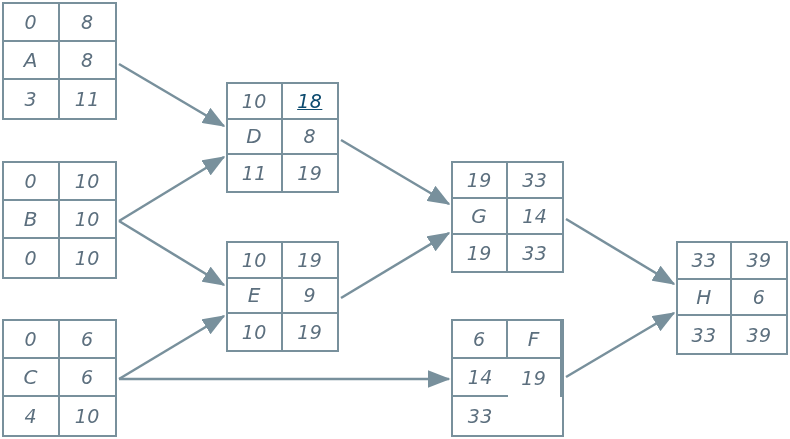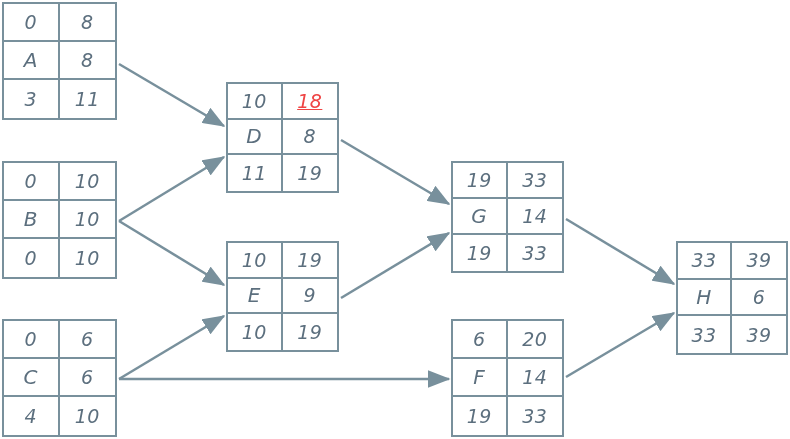--- a/index.html
+++ b/index.html
@@ -96,21 +96,21 @@
       <div class="node" style="left: 2px; top: 319px; width: 115px; height: 118px; border-color: rgb(120, 144, 156);">
         <div class="cell " style="border-color: rgb(120, 144, 156); color: rgb(92, 111, 126);">0</div>
         <div class="cell col-right" style="border-color: rgb(120, 144, 156); color: rgb(92, 111, 126);">6</div>
         <div class="cell label" style="border-color: rgb(120, 144, 156); color: rgb(92, 111, 126);">C</div>
         <div class="cell col-right" style="border-color: rgb(120, 144, 156); color: rgb(92, 111, 126);">6</div>
         <div class="cell row-bottom" style="border-color: rgb(120, 144, 156); color: rgb(92, 111, 126);">4</div>
         <div class="cell col-right row-bottom" style="border-color: rgb(120, 144, 156); color: rgb(92, 111, 126);">10</div>
       </div>
       <div class="node" style="left: 226px; top: 82px; width: 113px; height: 111px; border-color: rgb(120, 144, 156);">
         <div class="cell " style="border-color: rgb(120, 144, 156); color: rgb(92, 111, 126);">10</div>
-        <div class="cell col-right" style="border-color: rgb(120, 144, 156); color: #ef4444; text-decoration: underline;">18</div>
+        <div class="cell col-right" style="border-color: rgb(120, 144, 156); color: #0c4a6e; text-decoration: underline;">18</div>
         <div class="cell label" style="border-color: rgb(120, 144, 156); color: rgb(92, 111, 126);">D</div>
         <div class="cell col-right" style="border-color: rgb(120, 144, 156); color: rgb(92, 111, 126);">8</div>
         <div class="cell row-bottom" style="border-color: rgb(120, 144, 156); color: rgb(92, 111, 126);">11</div>
         <div class="cell col-right row-bottom" style="border-color: rgb(120, 144, 156); color: rgb(92, 111, 126);">19</div>
       </div>
       <div class="node" style="left: 226px; top: 241px; width: 113px; height: 111px; border-color: rgb(120, 144, 156);">
         <div class="cell " style="border-color: rgb(120, 144, 156); color: rgb(92, 111, 126);">10</div>
         <div class="cell col-right" style="border-color: rgb(120, 144, 156); color: rgb(92, 111, 126);">19</div>
         <div class="cell label" style="border-color: rgb(120, 144, 156); color: rgb(92, 111, 126);">E</div>
         <div class="cell col-right" style="border-color: rgb(120, 144, 156); color: rgb(92, 111, 126);">9</div>
@@ -120,21 +120,20 @@
       <div class="node" style="left: 451px; top: 161px; width: 113px; height: 112px; border-color: rgb(120, 144, 156);">
         <div class="cell " style="border-color: rgb(120, 144, 156); color: rgb(92, 111, 126);">19</div>
         <div class="cell col-right" style="border-color: rgb(120, 144, 156); color: rgb(92, 111, 126);">33</div>
         <div class="cell label" style="border-color: rgb(120, 144, 156); color: rgb(92, 111, 126);">G</div>
         <div class="cell col-right" style="border-color: rgb(120, 144, 156); color: rgb(92, 111, 126);">14</div>
         <div class="cell row-bottom" style="border-color: rgb(120, 144, 156); color: rgb(92, 111, 126);">19</div>
         <div class="cell col-right row-bottom" style="border-color: rgb(120, 144, 156); color: rgb(92, 111, 126);">33</div>
       </div>
       <div class="node" style="left: 451px; top: 319px; width: 113px; height: 118px; border-color: rgb(120, 144, 156);">
         <div class="cell " style="border-color: rgb(120, 144, 156); color: rgb(92, 111, 126);">6</div>
-        <div class="cell col-right" style="border-color: rgb(120, 144, 156); color: rgb(92, 111, 126);">20</div>
         <div class="cell label" style="border-color: rgb(120, 144, 156); color: rgb(92, 111, 126);">F</div>
         <div class="cell col-right" style="border-color: rgb(120, 144, 156); color: rgb(92, 111, 126);">14</div>
         <div class="cell row-bottom" style="border-color: rgb(120, 144, 156); color: rgb(92, 111, 126);">19</div>
         <div class="cell col-right row-bottom" style="border-color: rgb(120, 144, 156); color: rgb(92, 111, 126);">33</div>
       </div>
       <div class="node" style="left: 676px; top: 241px; width: 112px; height: 114px; border-color: rgb(120, 144, 156);">
         <div class="cell " style="border-color: rgb(120, 144, 156); color: rgb(92, 111, 126);">33</div>
         <div class="cell col-right" style="border-color: rgb(120, 144, 156); color: rgb(92, 111, 126);">39</div>
         <div class="cell label" style="border-color: rgb(120, 144, 156); color: rgb(92, 111, 126);">H</div>
         <div class="cell col-right" style="border-color: rgb(120, 144, 156); color: rgb(92, 111, 126);">6</div>

